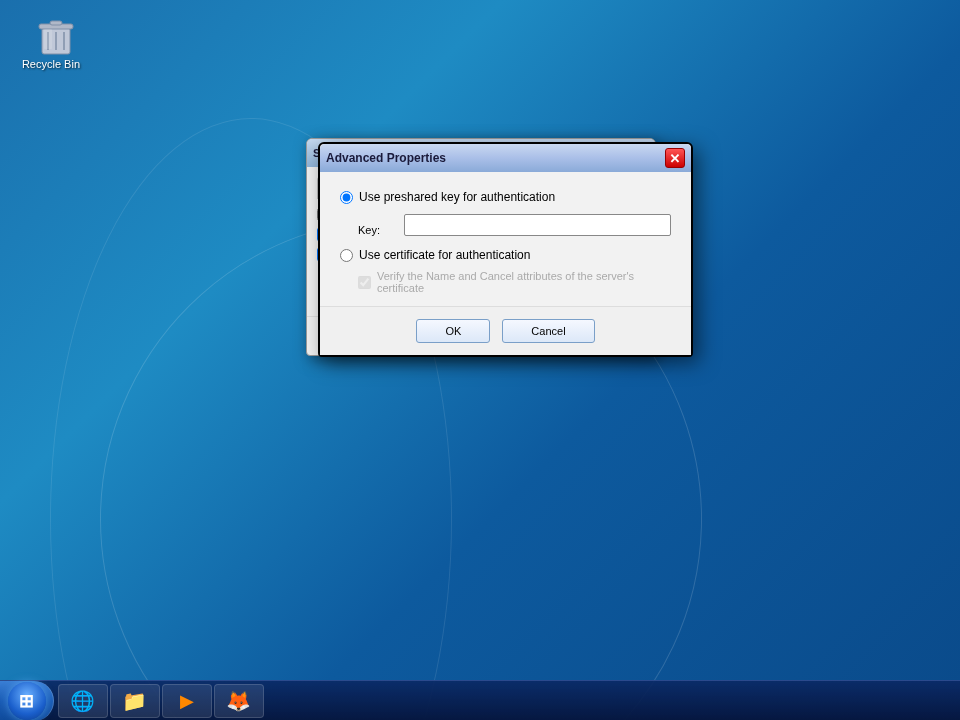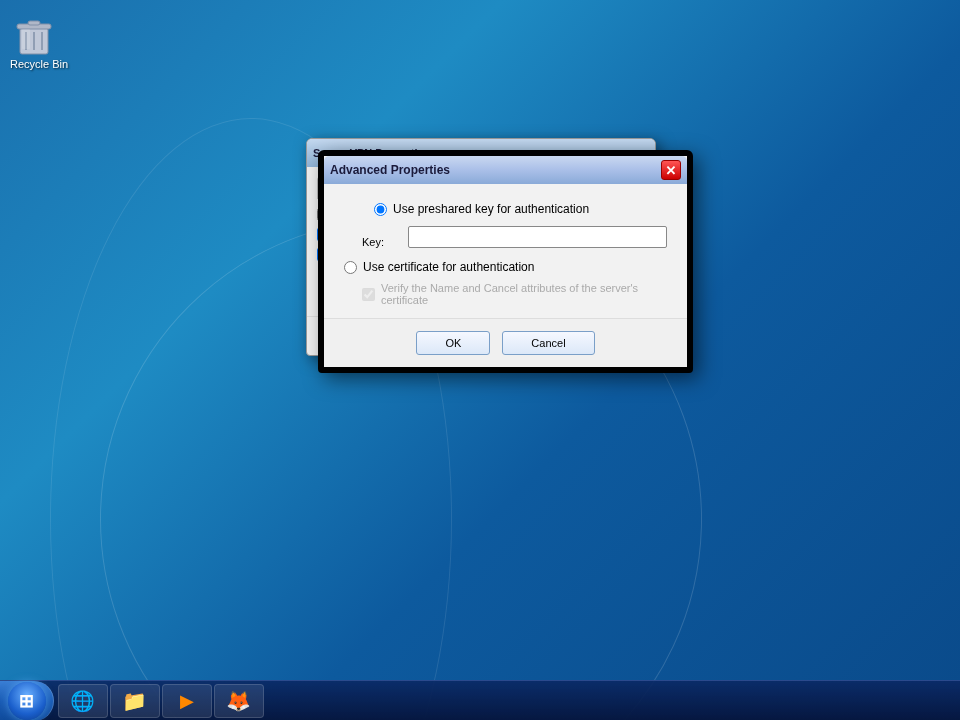--- a/index.html
+++ b/index.html
@@ -41,21 +41,21 @@
       left: 50px;
     }
 
     
     .recycle-bin {
       position: absolute;
       top: 10px;
       left: 10px;
       display: flex;
       flex-direction: column;
-      align-items: flex-start;
+      align-items: flex-end;
       width: 70px;
       cursor: pointer;
       color: white;
       text-shadow: 1px 1px 2px rgba(0,0,0,0.7);
     }
     .recycle-bin-label {
       font-size: 11px;
       text-align: center;
       line-height: 1.2;
     }
@@ -223,25 +223,25 @@
       font-size: 11px;
       border: 1px solid #888;
       border-radius: 3px;
       cursor: pointer;
       background: linear-gradient(to bottom, #f5f5f5, #e0e0e0);
     }
 
     
     .adv-dialog {
       position: absolute;
-      top: 150px;
+      top: 142px;
       left: 318px;
       width: 375px;
       background: #f0f0f0;
-      border: 6px solid #000000;
+      border: 2px solid #000000;
       border-radius: 6px 6px 4px 4px;
       box-shadow: 6px 6px 20px rgba(0,0,0,0.5);
     }
     .adv-titlebar {
       background: linear-gradient(to bottom, #c9d8f0 0%, #aabfe8 50%, #8aaad8 100%);
       border-radius: 5px 5px 0 0;
       padding: 4px 6px;
       display: flex;
       align-items: center;
       height: 28px;
@@ -288,21 +288,20 @@
     }
     .adv-content {
       padding: 18px 20px 12px;
       background: #f2f2f2;
     }
     .radio-row {
       display: flex;
       align-items: center;
       gap: 6px;
       margin-bottom: 10px;
-      margin-left: 30px;
     }
     .radio-row input[type="radio"] {
       cursor: pointer;
     }
     .key-row {
       display: flex;
       align-items: flex-end;
       gap: 16px;
       margin-bottom: 12px;
       margin-left: 18px;

